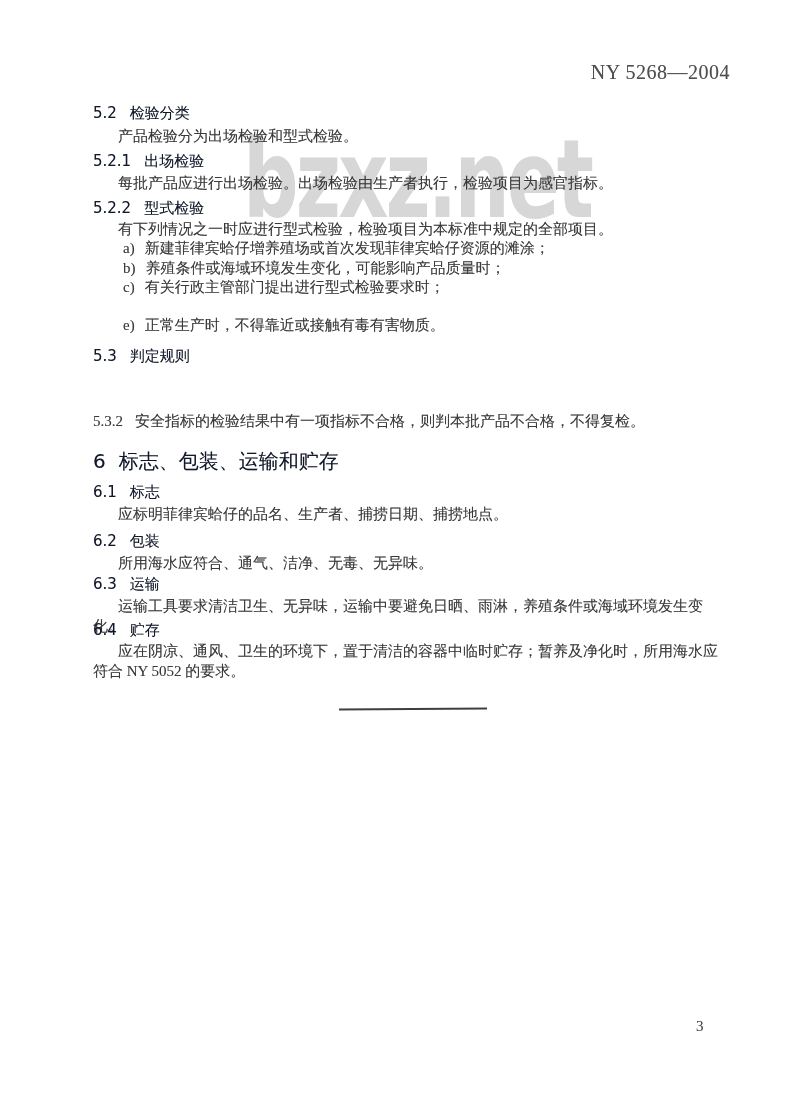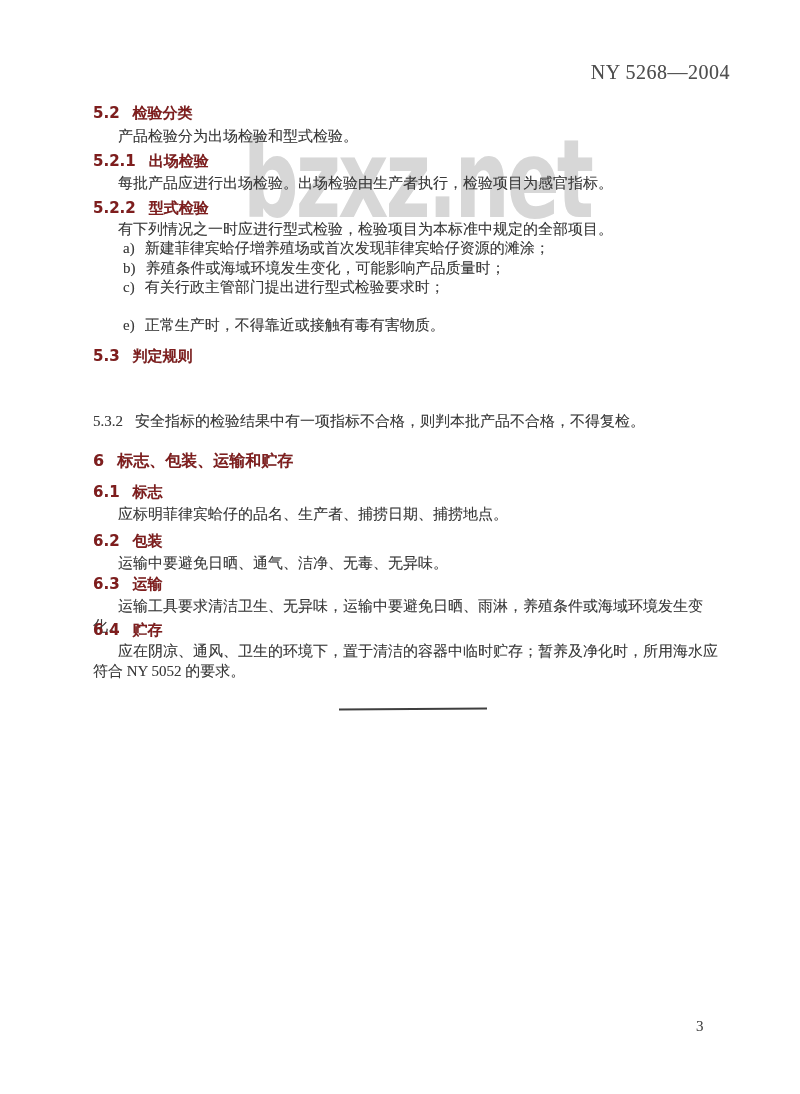--- a/index.html
+++ b/index.html
@@ -19,23 +19,23 @@
     position:absolute;left:243px;top:126px;z-index:0;
     font-family:"DejaVu Sans","Liberation Sans",sans-serif;
     font-weight:700;font-size:108px;line-height:1;
     letter-spacing:-4px;color:#d7d7d7;white-space:nowrap;
     transform:scaleX(.72);transform-origin:left top;
     text-shadow:none;user-select:none;
   }
   .line{position:absolute;left:93px;width:636px;font-size:15px;line-height:20px;z-index:1;}
   .heading{
     font-family:"DejaVu Sans","Liberation Sans",sans-serif;
-    font-weight:700;color:#7f1d1d;
+    font-weight:400;color:#0f172a;
   }
-  .chapter{font-size:16px;}
+  .chapter{font-size:20px;}
   .num{display:inline-block;margin-right:13px;}
   .para{text-indent:25px;}
   .clause .cnum{margin-right:12px;}
   .list-item{padding-left:30px;}
   .list-item .lbl{margin-right:10px;}
   .divider{
     position:absolute;left:339px;top:708px;width:148px;height:2px;
     background:#3f3f3f;transform:rotate(-.4deg);z-index:1;
   }
   .page-num{
@@ -92,21 +92,21 @@
   </div>
 
   <div class="line heading" style="top:482px">
     <span class="num">6.1</span><span>标志</span>
   </div>
   <div class="line para" style="top:504px">应标明菲律宾蛤仔的品名、生产者、捕捞日期、捕捞地点。</div>
 
   <div class="line heading" style="top:531px">
     <span class="num">6.2</span><span>包装</span>
   </div>
-  <div class="line para" style="top:553px">运输中要避免日晒、通气、洁净、无毒、无异味。</div>
+  <div class="line para" style="top:553px">所用海水应符合、通气、洁净、无毒、无异味。</div>
 
   <div class="line heading" style="top:574px">
     <span class="num">6.3</span><span>运输</span>
   </div>
   <div class="line para" style="top:596px">运输工具要求清洁卫生、无异味，运输中要避免日晒、雨淋，养殖条件或海域环境发生变化。</div>
 
   <div class="line heading" style="top:620px">
     <span class="num">6.4</span><span>贮存</span>
   </div>
   <div class="line para" style="top:641px">应在阴凉、通风、卫生的环境下，置于清洁的容器中临时贮存；暂养及净化时，所用海水应符合 NY 5052 的要求。</div>

